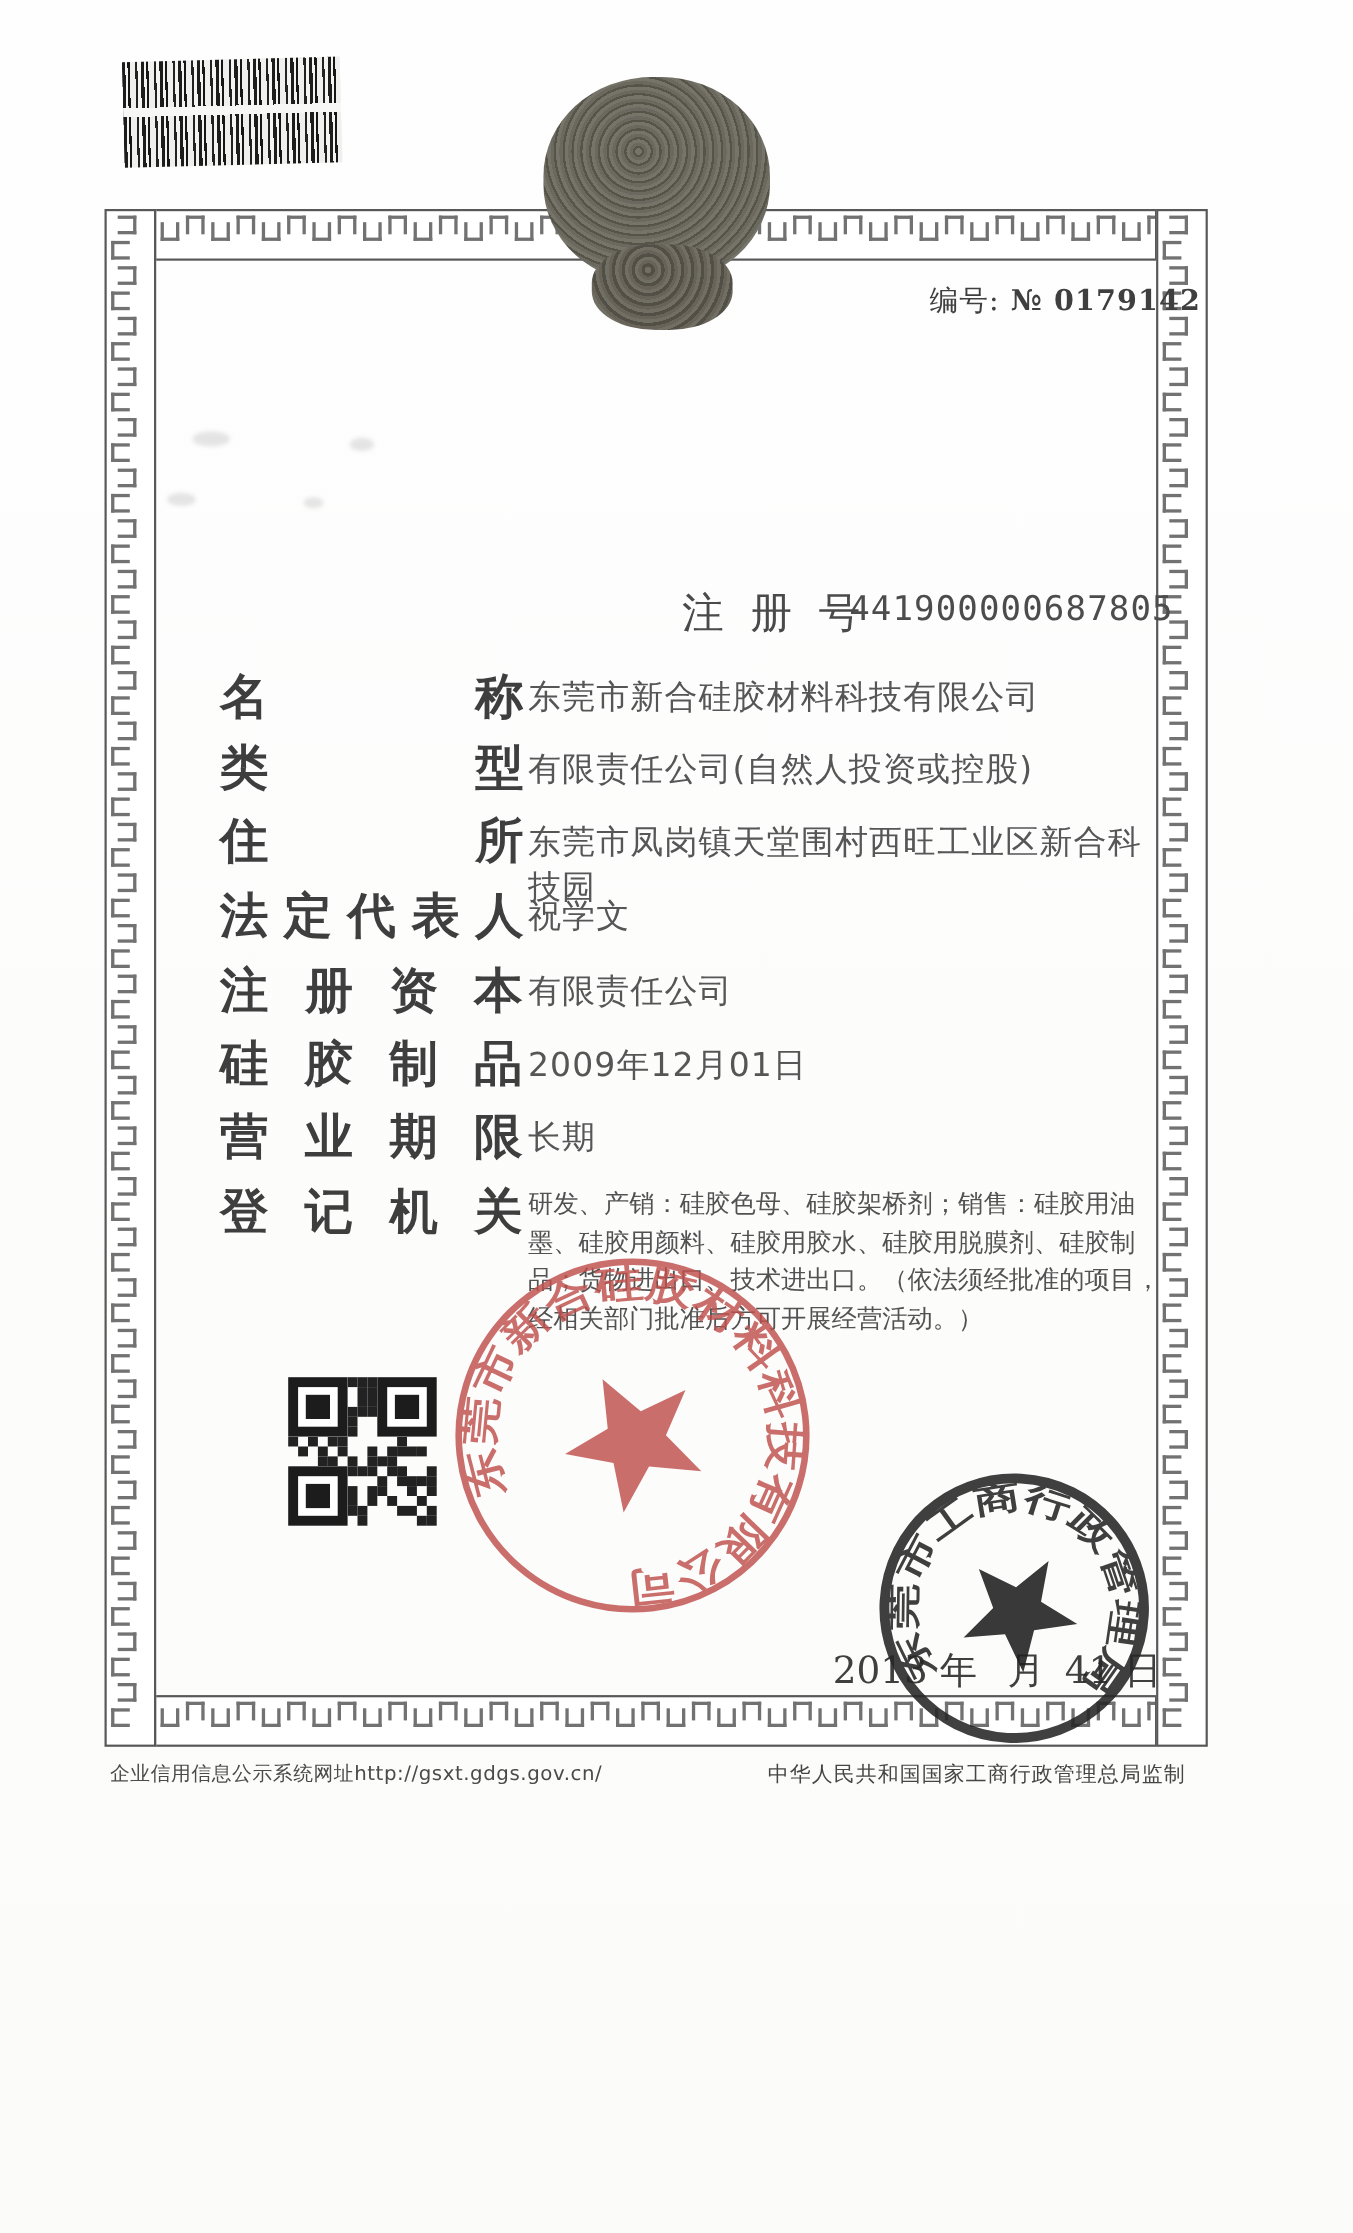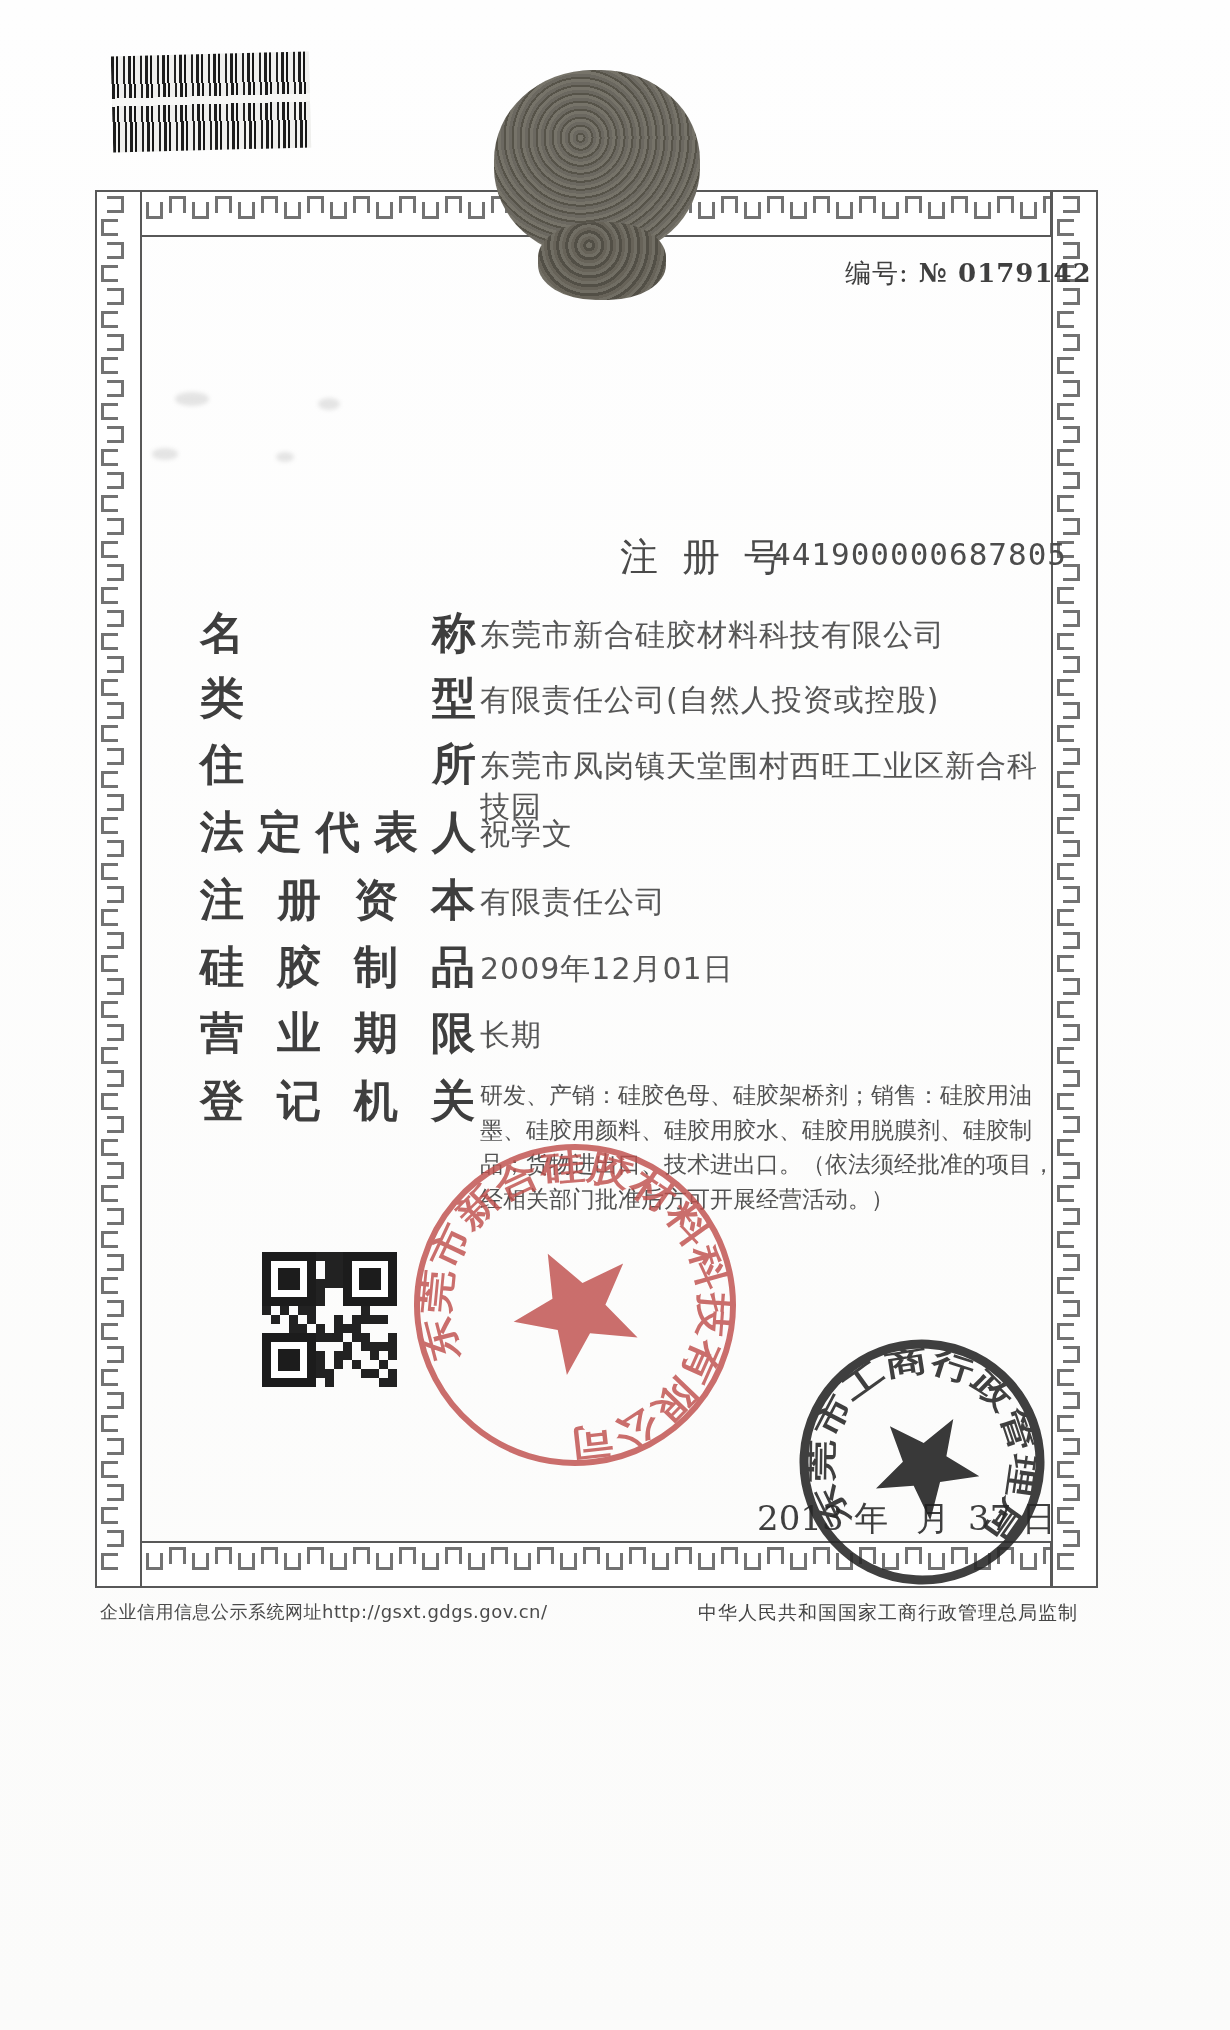--- a/index.html
+++ b/index.html
@@ -593,21 +593,21 @@
     <circle cx="130" cy="130" r="118" fill="none" stroke="#262626" stroke-width="9"></circle>
     <path id="blkArc" d="M 40,130 A 90,90 0 1 1 220,130 A 90,90 0 1 1 40,130" fill="none"></path>
     <text font-size="30" font-weight="bold" fill="#262626" font-family="DejaVu Sans, sans-serif">
       <textPath href="#blkArc" startOffset="4" textLength="420" lengthAdjust="spacingAndGlyphs">东莞市工商行政管理局</textPath>
     </text>
     <polygon fill="#1f1f1f" points="130,82 144,117 182,119 152,142 163,179 130,157 97,179 108,142 78,119 116,117"></polygon>
   </svg>
 
   <span class="date-part d-year">2013 年</span>
   <span class="date-part d-month">月</span>
-  <span class="date-part d-day">37 日</span>
+  <span class="date-part d-day">41 日</span>
 
   <div class="footer-left">企业信用信息公示系统网址http://gsxt.gdgs.gov.cn/</div>
   <div class="footer-right">中华人民共和国国家工商行政管理总局监制</div>
 
   <div class="smudge" style="left:175px;top:392px;width:34px;height:14px;"></div>
   <div class="smudge" style="left:318px;top:398px;width:22px;height:12px;"></div>
   <div class="smudge" style="left:152px;top:448px;width:26px;height:12px;"></div>
   <div class="smudge" style="left:276px;top:452px;width:18px;height:10px;"></div>
 
 </div>

